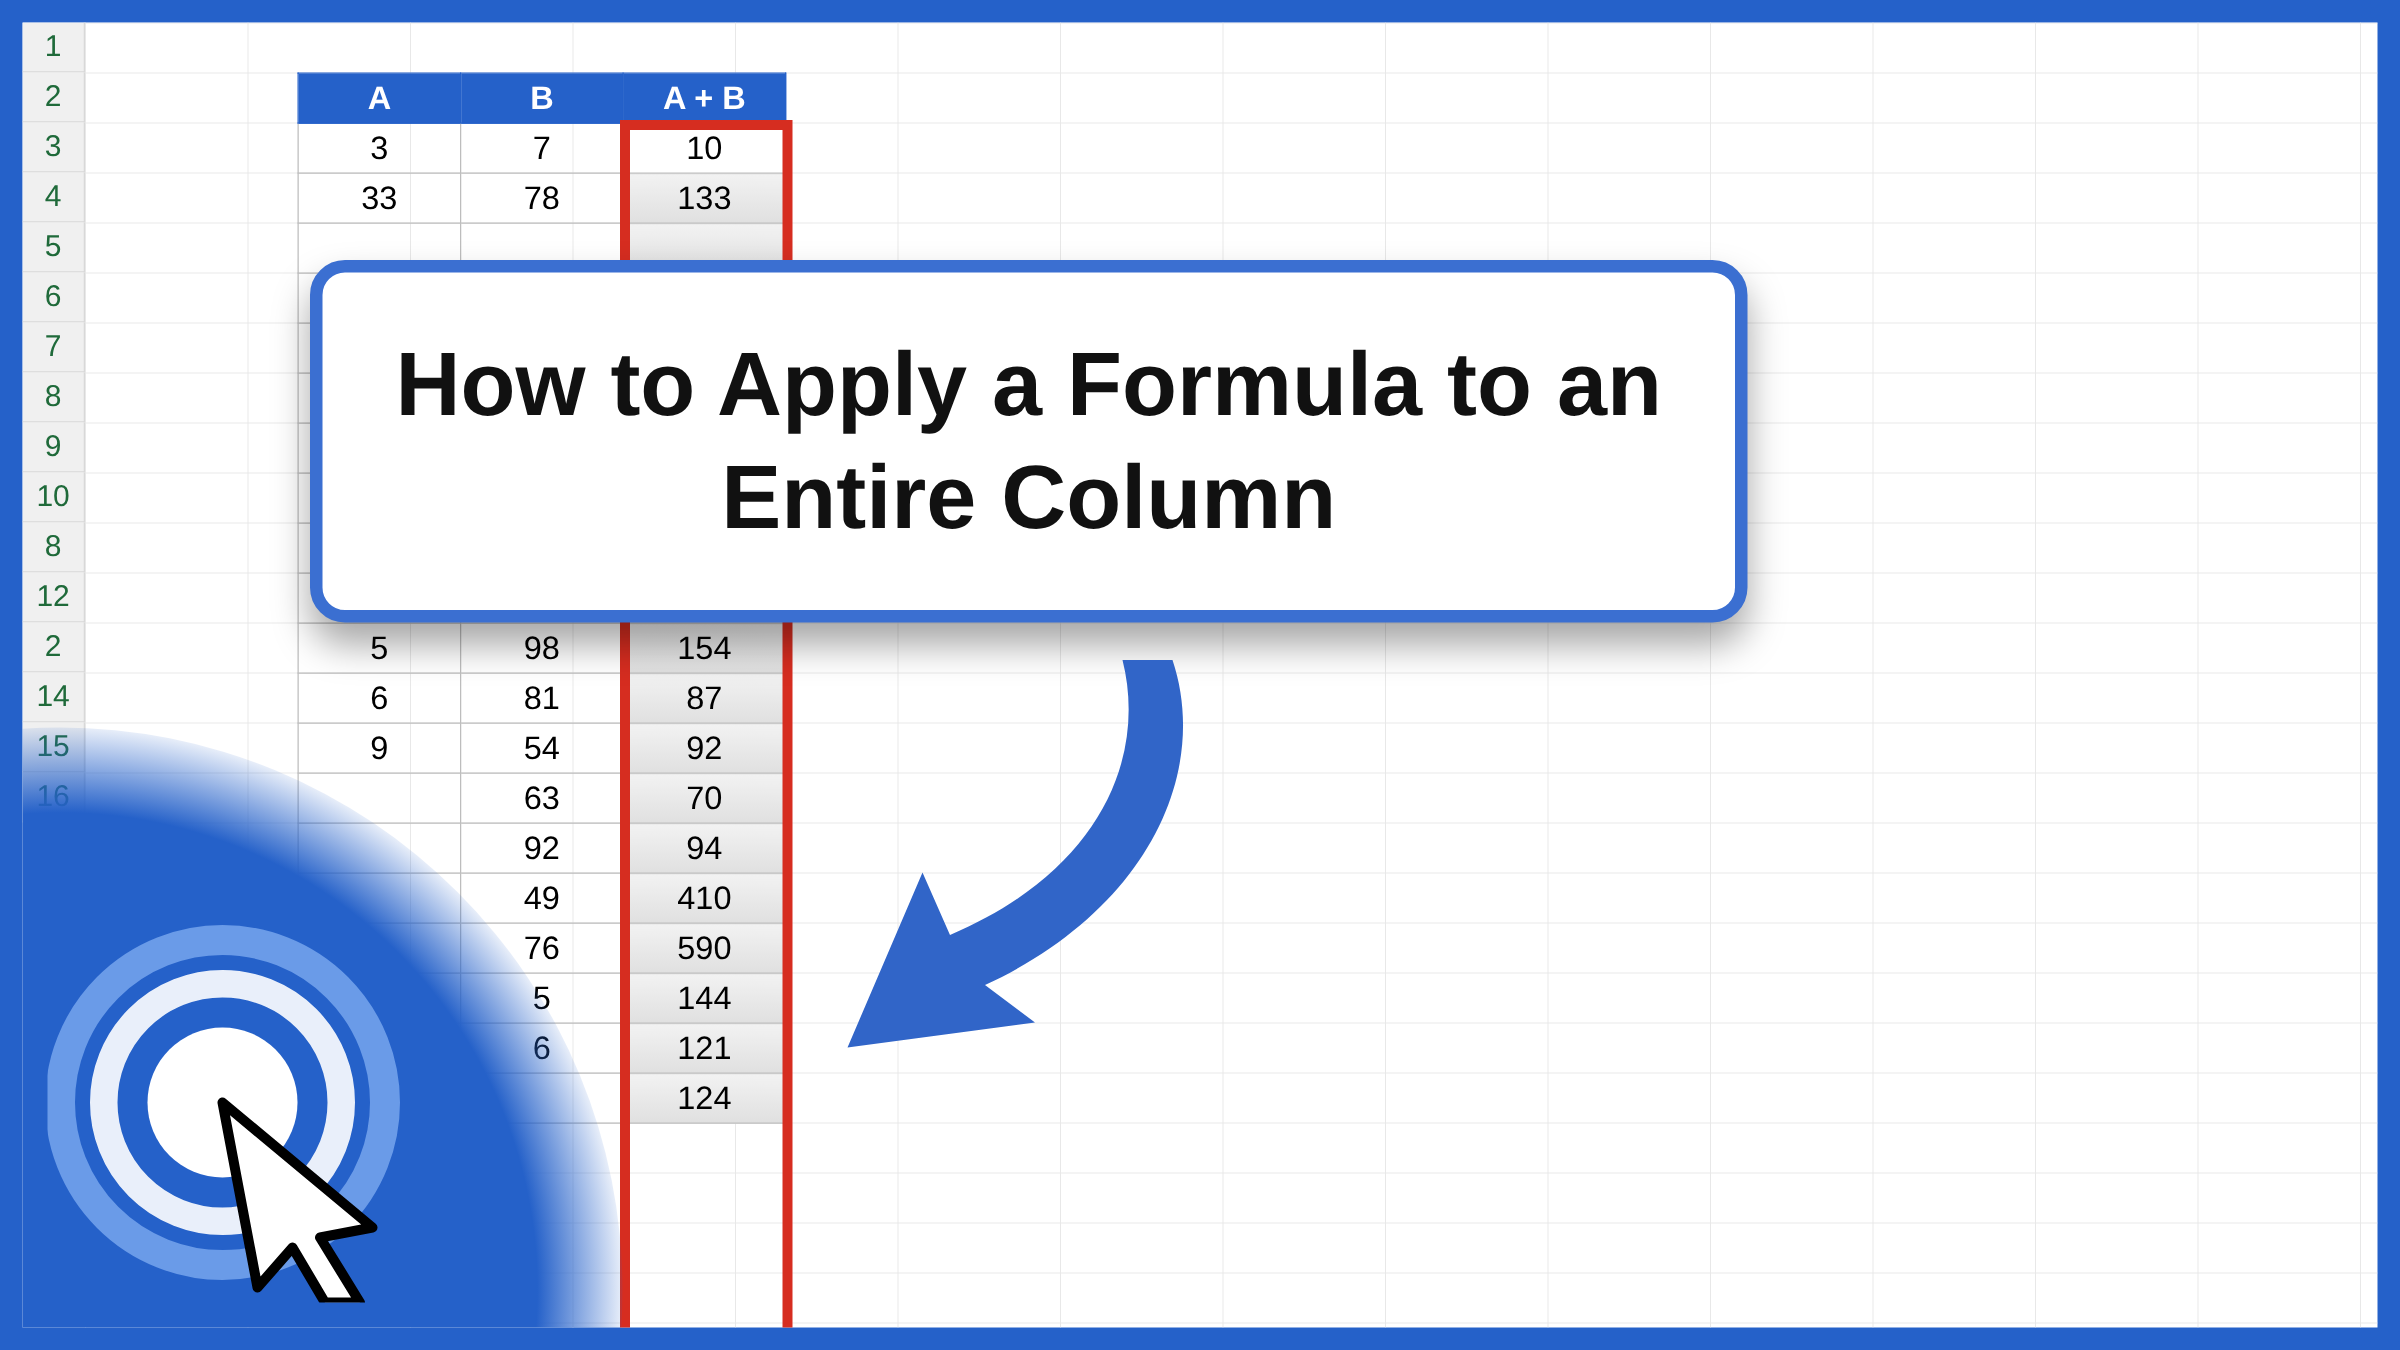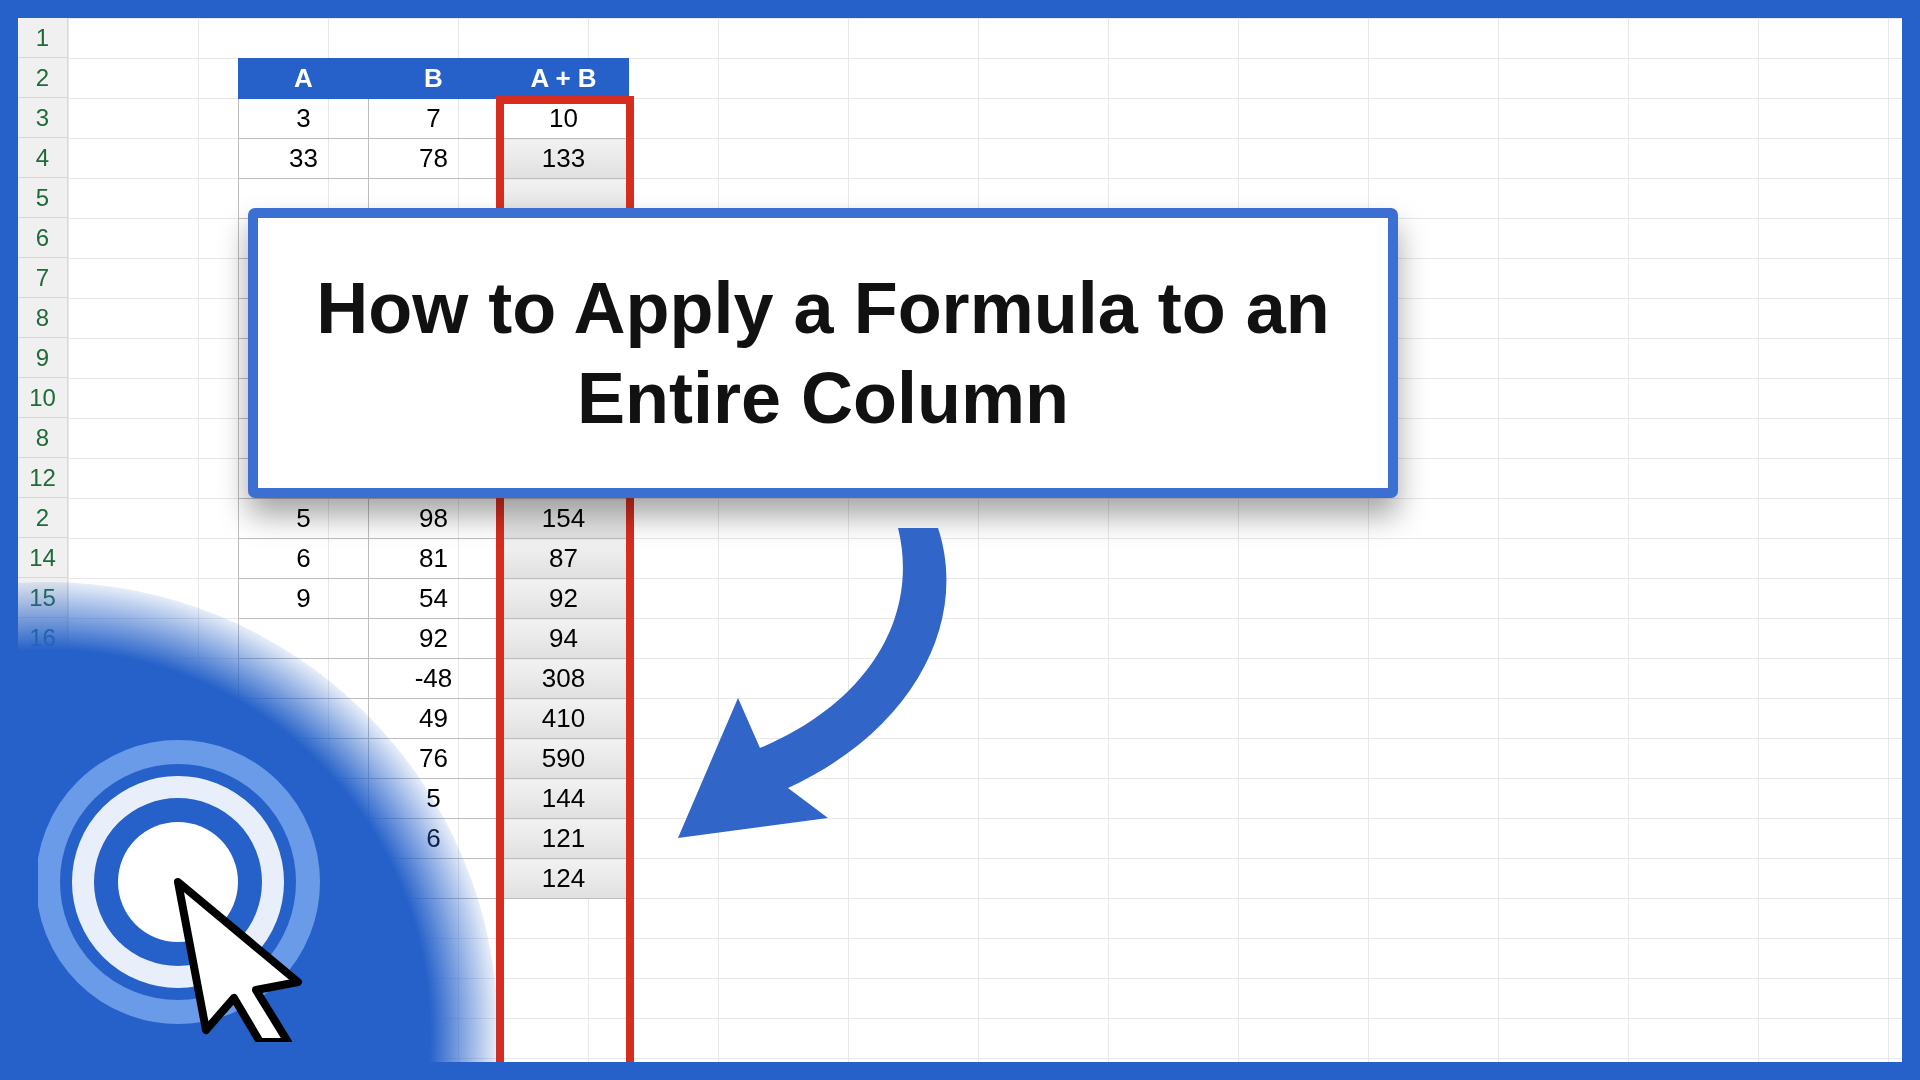--- a/index.html
+++ b/index.html
@@ -92,21 +92,21 @@
 
   
   .title-box {
     position: absolute;
     left: 230px;
     top: 190px;
     width: 1150px;
     height: 290px;
     background: #ffffff;
     border: 10px solid #3b6fd1;
-    border-radius: 7px;
+    border-radius: 28px;
     box-shadow: 0 18px 30px rgba(0,0,0,0.35);
     display: flex;
     align-items: center;
     justify-content: center;
     text-align: center;
     font-size: 72px;
     font-weight: 600;
     line-height: 1.25;
     color: #111;
     padding: 0 40px;
@@ -238,27 +238,27 @@
             <td>81</td>
             <td class="col-c">87</td>
           </tr>
           <tr>
             <td>9</td>
             <td>54</td>
             <td class="col-c">92</td>
           </tr>
           <tr>
             <td></td>
+            <td>63</td>
+            <td class="col-c">70</td>
+          </tr>
+          <tr>
+            <td></td>
             <td>92</td>
             <td class="col-c">94</td>
-          </tr>
-          <tr>
-            <td></td>
-            <td>-48</td>
-            <td class="col-c">308</td>
           </tr>
           <tr>
             <td></td>
             <td>49</td>
             <td class="col-c">410</td>
           </tr>
           <tr>
             <td></td>
             <td>76</td>
             <td class="col-c">590</td>

